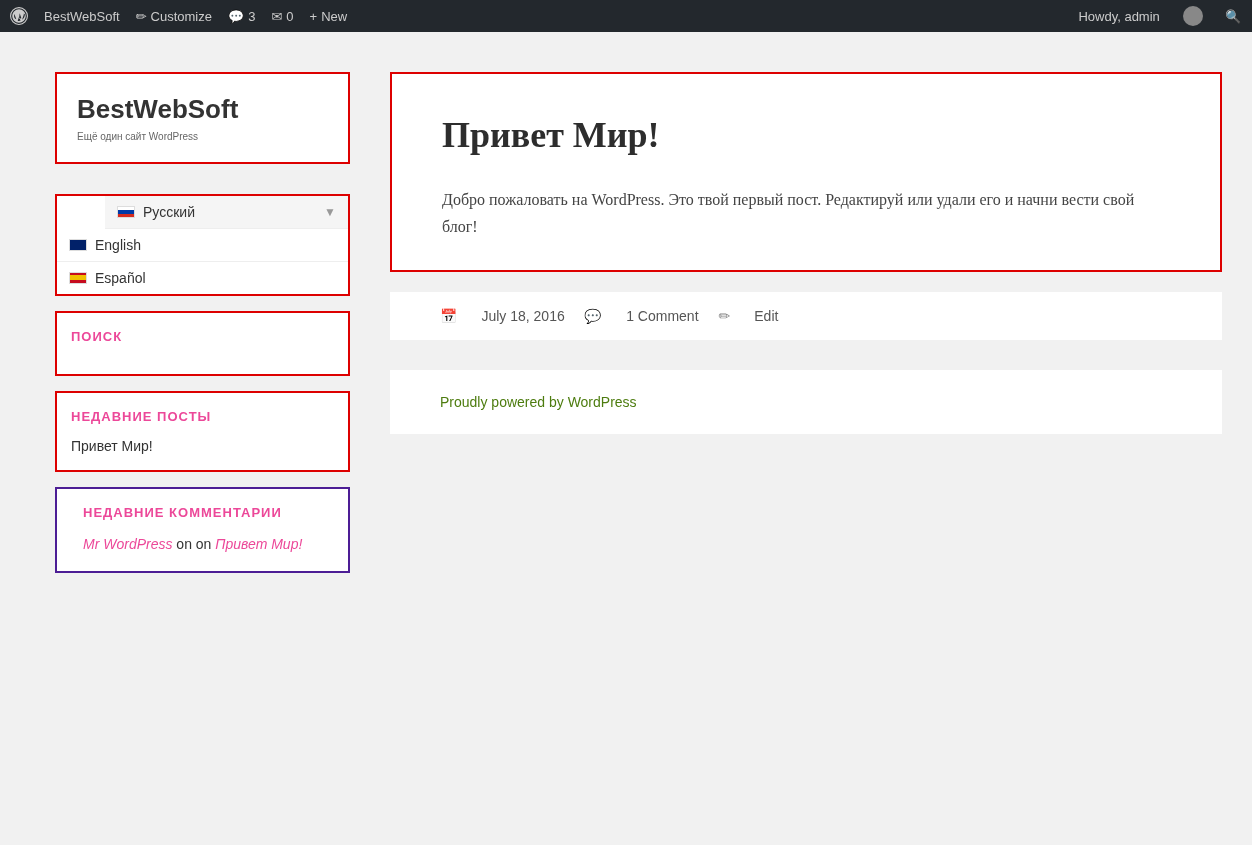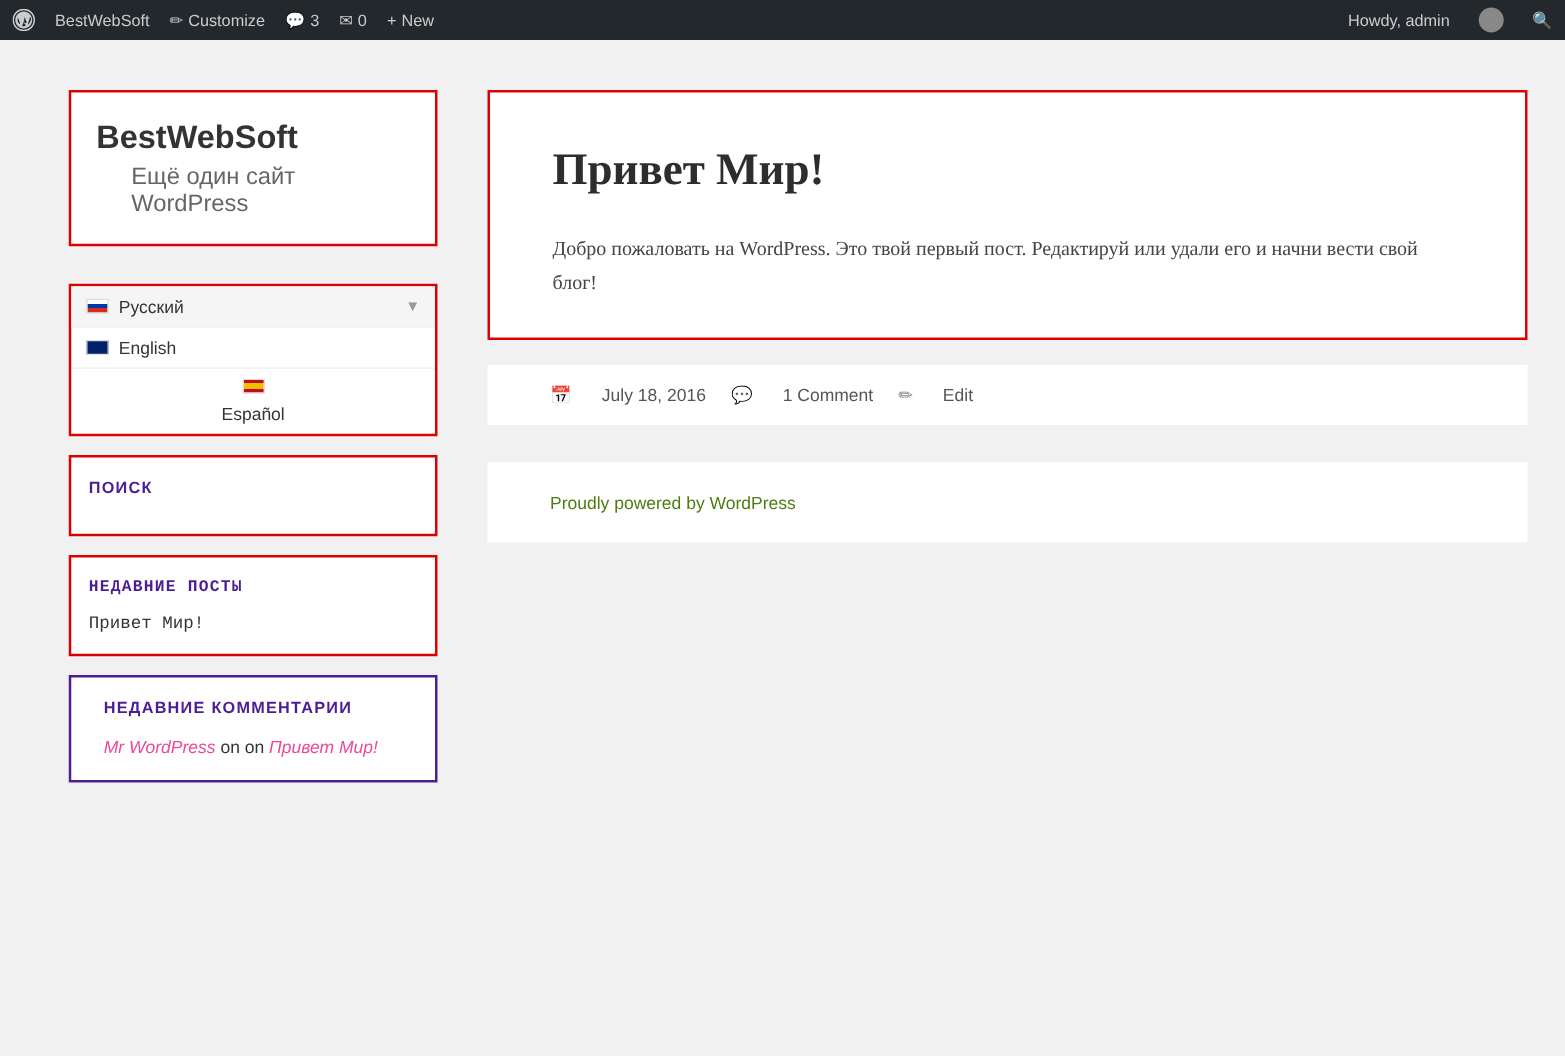--- a/index.html
+++ b/index.html
@@ -52,45 +52,44 @@
     }
     .site-title {
       font-family: Arial, sans-serif;
       font-size: 26px;
       font-weight: 900;
       color: #333;
       margin-bottom: 6px;
     }
     .site-tagline {
       font-family: Arial, sans-serif;
-      font-size: 19px;
+      font-size: 10px;
       color: #666;
-      margin-left: 28px;
     }
 
     
     .widget-lang {
       border: 2px solid #d00;
       background: #fff;
       margin-bottom: 15px;
       padding: 0;
       font-family: Arial, sans-serif;
       font-size: 14px;
       overflow: hidden;
     }
     .lang-item {
       display: flex;
       align-items: center;
       gap: 8px;
       padding: 8px 12px;
       border-bottom: 1px solid #eee;
       cursor: pointer;
     }
-    .lang-item:last-child { border-bottom: none; flex-direction: column; }
-    .lang-item.active { background: #f5f5f5; }
+    .lang-item:last-child { border-bottom: none; }
+    .lang-item.active { background: #f5f5f5; margin-left: 48px; }
     .lang-item .dropdown-arrow {
       margin-left: auto;
       color: #999;
       font-size: 12px;
     }
     .flag {
       width: 18px; height: 12px; display: inline-block; border: 1px solid #ddd;
     }
     .flag-ru { background: linear-gradient(to bottom, #fff 33%, #0039a6 33%, #0039a6 66%, #d52b1e 66%); }
     .flag-en { background: #012169; position: relative; overflow: hidden; }
@@ -102,40 +101,40 @@
       background: #fff;
       margin-bottom: 15px;
       padding: 16px 14px;
       font-family: Arial, sans-serif;
     }
     .widget-title {
       font-size: 13px;
       font-weight: 700;
       letter-spacing: 1px;
       text-transform: uppercase;
-      color: #4c1d95;
+      color: #ec4899;
       margin-bottom: 14px;
     }
     .search-input {
       width: 100%;
       border: 1px solid #ccc;
       padding: 8px 10px;
       font-size: 14px;
       color: #999;
       outline: none;
       background: #f9f9f9;
     }
 
     
     .widget-recent {
       border: 2px solid #d00;
       background: #fff;
       margin-bottom: 15px;
       padding: 16px 14px;
-      font-family: Liberation Mono, monospace;
+      font-family: Liberation Sans, sans-serif;
     }
     .recent-post-item {
       font-size: 14px;
       color: #333;
       margin-top: 8px;
     }
     .recent-post-item a { color: #333; text-decoration: none; }
 
     
     .widget-comments {

